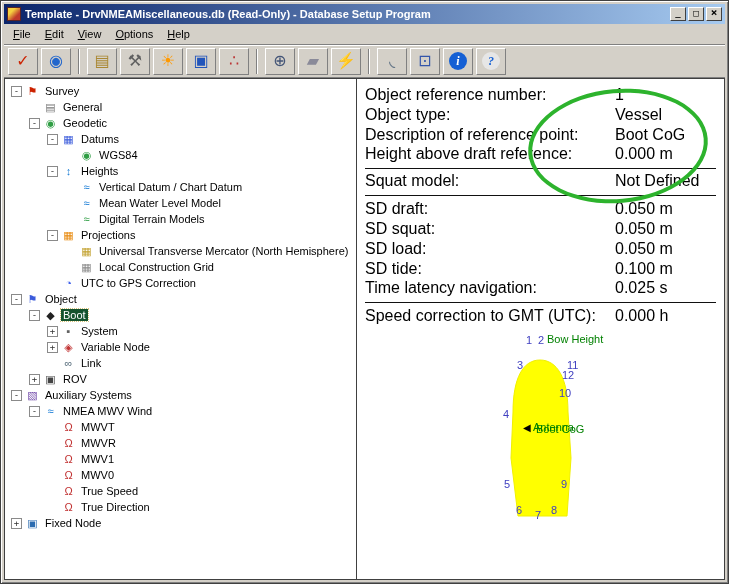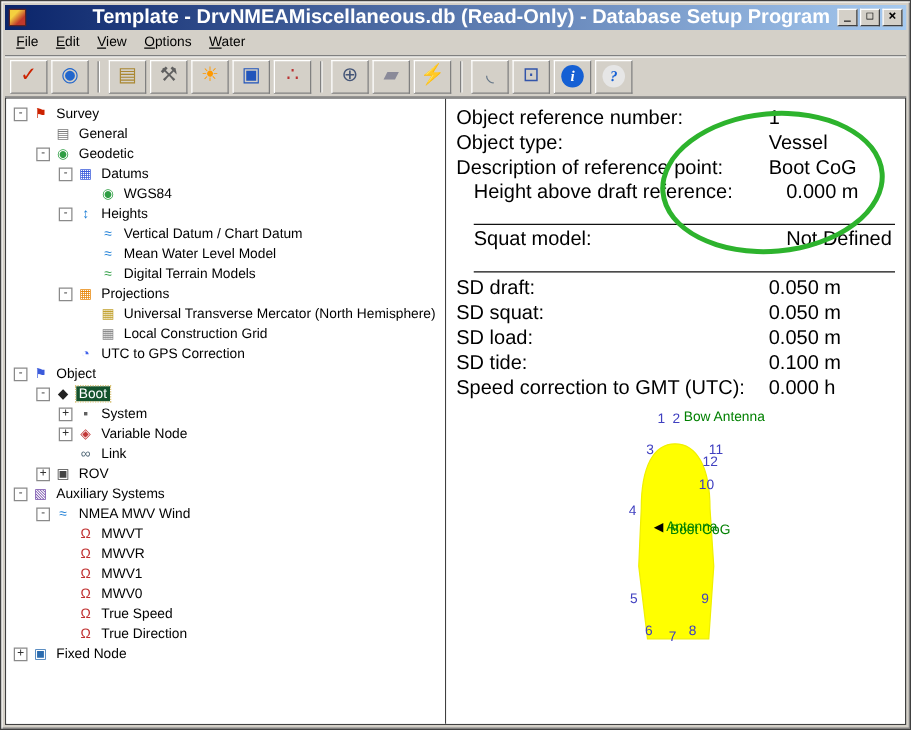--- a/index.html
+++ b/index.html
@@ -20,22 +20,22 @@
     background: linear-gradient(90deg, #0a246a, #a6caf0);
     display: flex; align-items: center; gap: 4px;
     padding: 0 3px;
   }
   .app-icon {
     width: 14px; height: 14px; flex: 0 0 14px;
     background: linear-gradient(135deg, #f4d03f 30%, #c0392b 70%);
     border: 1px solid #5a2323;
   }
   .title {
-    flex: 1; color: #fff; font-weight: bold; font-size: 16px;
-    white-space: nowrap; overflow: hidden; text-align: right;
+    flex: 1; color: #fff; font-weight: bold; font-size: 11px;
+    white-space: nowrap; overflow: hidden;
   }
   .controls { display: flex; }
   .win-btn {
     width: 16px; height: 14px; margin-left: 2px;
     background: #d4d0c8;
     border: 1px solid; border-color: #ffffff #404040 #404040 #ffffff;
     font-family: "DejaVu Sans Mono", monospace;
     font-size: 9px; line-height: 11px; text-align: center; font-weight: bold;
     color: #000; cursor: default;
   }
@@ -109,21 +109,21 @@
     height: 30px; flex: 0 0 30px;
     background: #ece9d8;
     border-bottom: 2px solid #111;
     display: flex; align-items: center; padding: 0 10px;
     font-size: 14px; font-weight: bold; color: #000;
   }
   .prop-rows { padding: 6px 8px 0 8px; }
   .prow { min-height: 20px; height: 20px; display: flex; align-items: center; font-size: 16px; color: #000; }
   .prow .plabel { flex: 0 0 250px; }
   .prow .pvalue { flex: 1; }
-  .prow.divider { height: auto; border-bottom: 1px solid #111; padding-bottom: 16px; margin-bottom: 3px; margin-left: 14px; }
+  .prow.divider { height: auto; border-bottom: 1px solid #111; padding-bottom: 5px; margin-bottom: 3px; }
 
   .diagram { flex: 1; position: relative; overflow: hidden; }
   .dlabel { position: absolute; font-size: 11px; line-height: 1; white-space: nowrap; }
   .marker { position: absolute; left: 166px; top: 97px; font-size: 10px; color: #000; line-height: 1; }
 
   .ellipse {
     position: absolute; left: 171px; top: 10px;
     width: 180px; height: 114px;
     border: 4px solid #2db32d; border-radius: 50%;
     transform: rotate(-5deg);
@@ -143,21 +143,21 @@
         <div class="win-btn">□</div>
         <div class="win-btn close">×</div>
       </div>
   </div>
 
   <div class="menubar">
       <span class="menu-item">File</span>
       <span class="menu-item">Edit</span>
       <span class="menu-item">View</span>
       <span class="menu-item">Options</span>
-      <span class="menu-item">Water</span>
+      <span class="menu-item">Help</span>
     </div>
 
   <div class="toolbar">
       <div class="tb-btn">
         <span class="tb-glyph" style="color: rgb(204, 34, 0);">✓</span>
       </div>
       <div class="tb-btn">
         <span class="tb-glyph" style="color: rgb(34, 102, 204);">◉</span>
       </div>
       <div class="tb-sep"></div>
@@ -377,35 +377,39 @@
             <span class="plabel">SD squat:</span>
             <span class="pvalue">0.050 m</span>
           </div>
           <div class="prow">
             <span class="plabel">SD load:</span>
             <span class="pvalue">0.050 m</span>
           </div>
           <div class="prow">
             <span class="plabel">SD tide:</span>
             <span class="pvalue">0.100 m</span>
+          </div>
+          <div class="prow divider">
+            <span class="plabel">Time latency navigation:</span>
+            <span class="pvalue">0.025 s</span>
           </div>
           <div class="prow">
             <span class="plabel">Speed correction to GMT (UTC):</span>
             <span class="pvalue">0.000 h</span>
           </div>
         </div>
 
       <div class="diagram">
         <svg style="position:absolute; left:150px; top:24px;" width="90" height="175" viewBox="0 0 90 175">
           <path d="M 6 62 C 6 28 16 10 33 10 C 50 10 61 28 61 62 L 64 108 L 60 166 L 11 166 L 4 108 Z" fill="#ffff00" stroke="#f0f000" stroke-width="1"></path>
         </svg>
         <div class="marker">◀</div>
       <span class="dlabel number" style="left: 169px; top: 9px; color: rgb(64, 64, 192);">1</span>
           <span class="dlabel number" style="left: 181px; top: 9px; color: rgb(64, 64, 192);">2</span>
-          <span class="dlabel green" style="left: 190px; top: 8px; color: rgb(0, 128, 0);">Bow Antenna</span>
+          <span class="dlabel green" style="left: 190px; top: 8px; color: rgb(0, 128, 0);">Bow Height</span>
           <span class="dlabel number" style="left: 160px; top: 34px; color: rgb(64, 64, 192);">3</span>
           <span class="dlabel number" style="left: 210px; top: 34px; color: rgb(64, 64, 192);">11</span>
           <span class="dlabel number" style="left: 205px; top: 44px; color: rgb(64, 64, 192);">12</span>
           <span class="dlabel number" style="left: 146px; top: 83px; color: rgb(64, 64, 192);">4</span>
           <span class="dlabel number" style="left: 202px; top: 62px; color: rgb(64, 64, 192);">10</span>
           <span class="dlabel green" style="left: 176px; top: 96px; color: rgb(0, 128, 0);">Antenna</span>
           <span class="dlabel green" style="left: 179px; top: 98px; color: rgb(0, 128, 0);">Boot CoG</span>
           <span class="dlabel number" style="left: 147px; top: 153px; color: rgb(64, 64, 192);">5</span>
           <span class="dlabel number" style="left: 204px; top: 153px; color: rgb(64, 64, 192);">9</span>
           <span class="dlabel number" style="left: 159px; top: 179px; color: rgb(64, 64, 192);">6</span>

